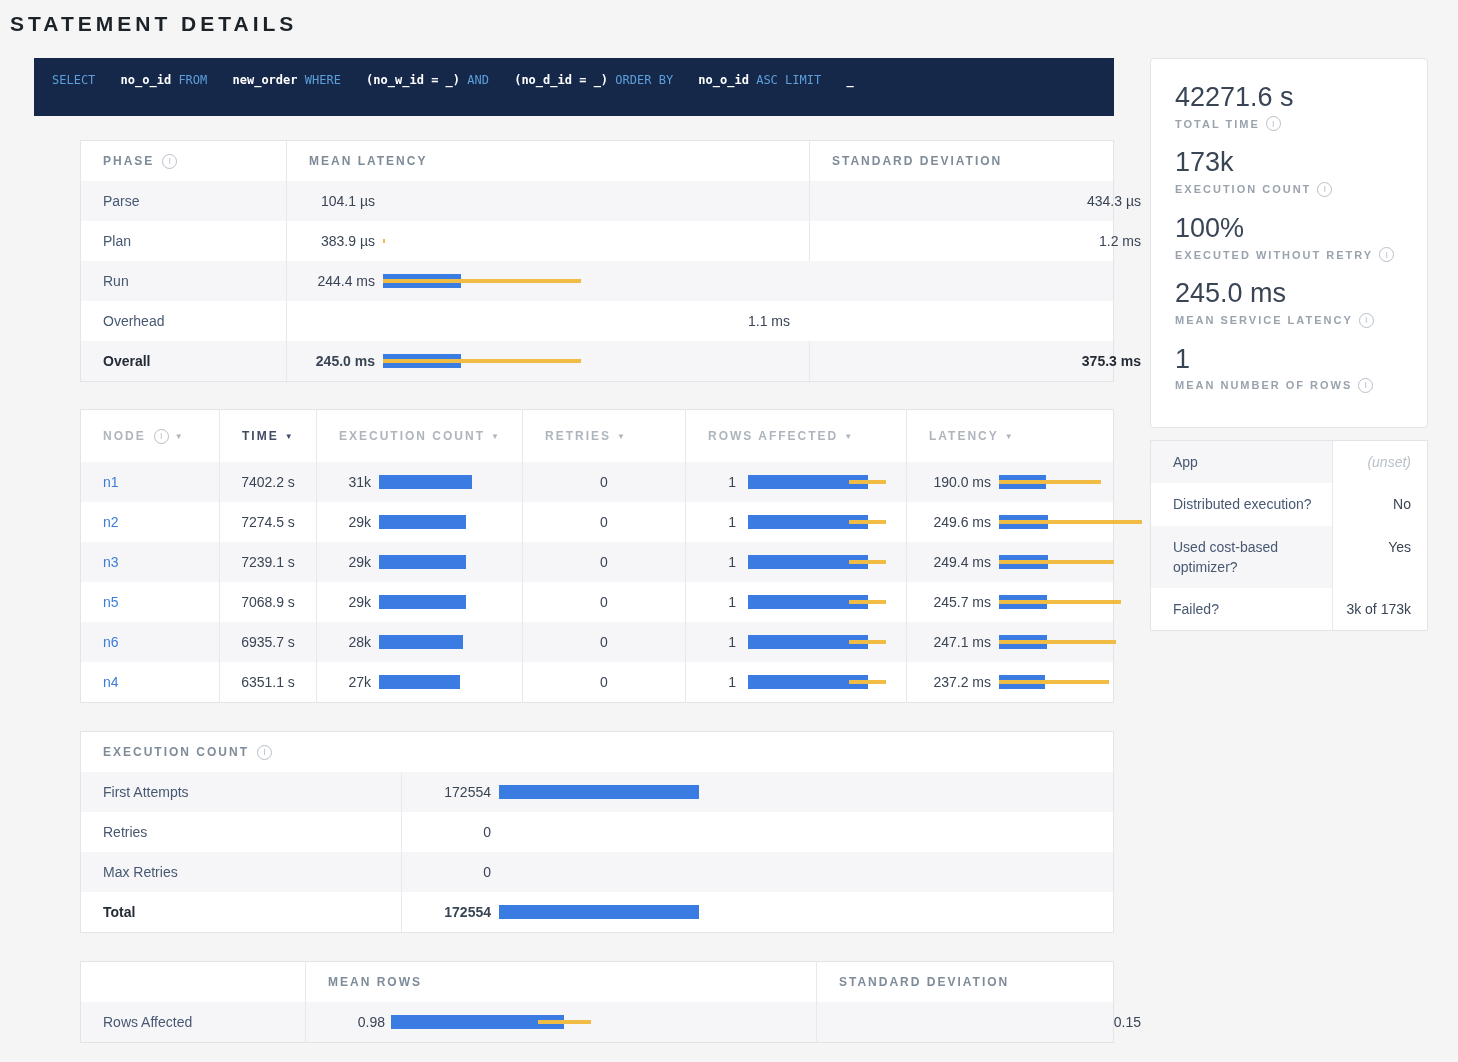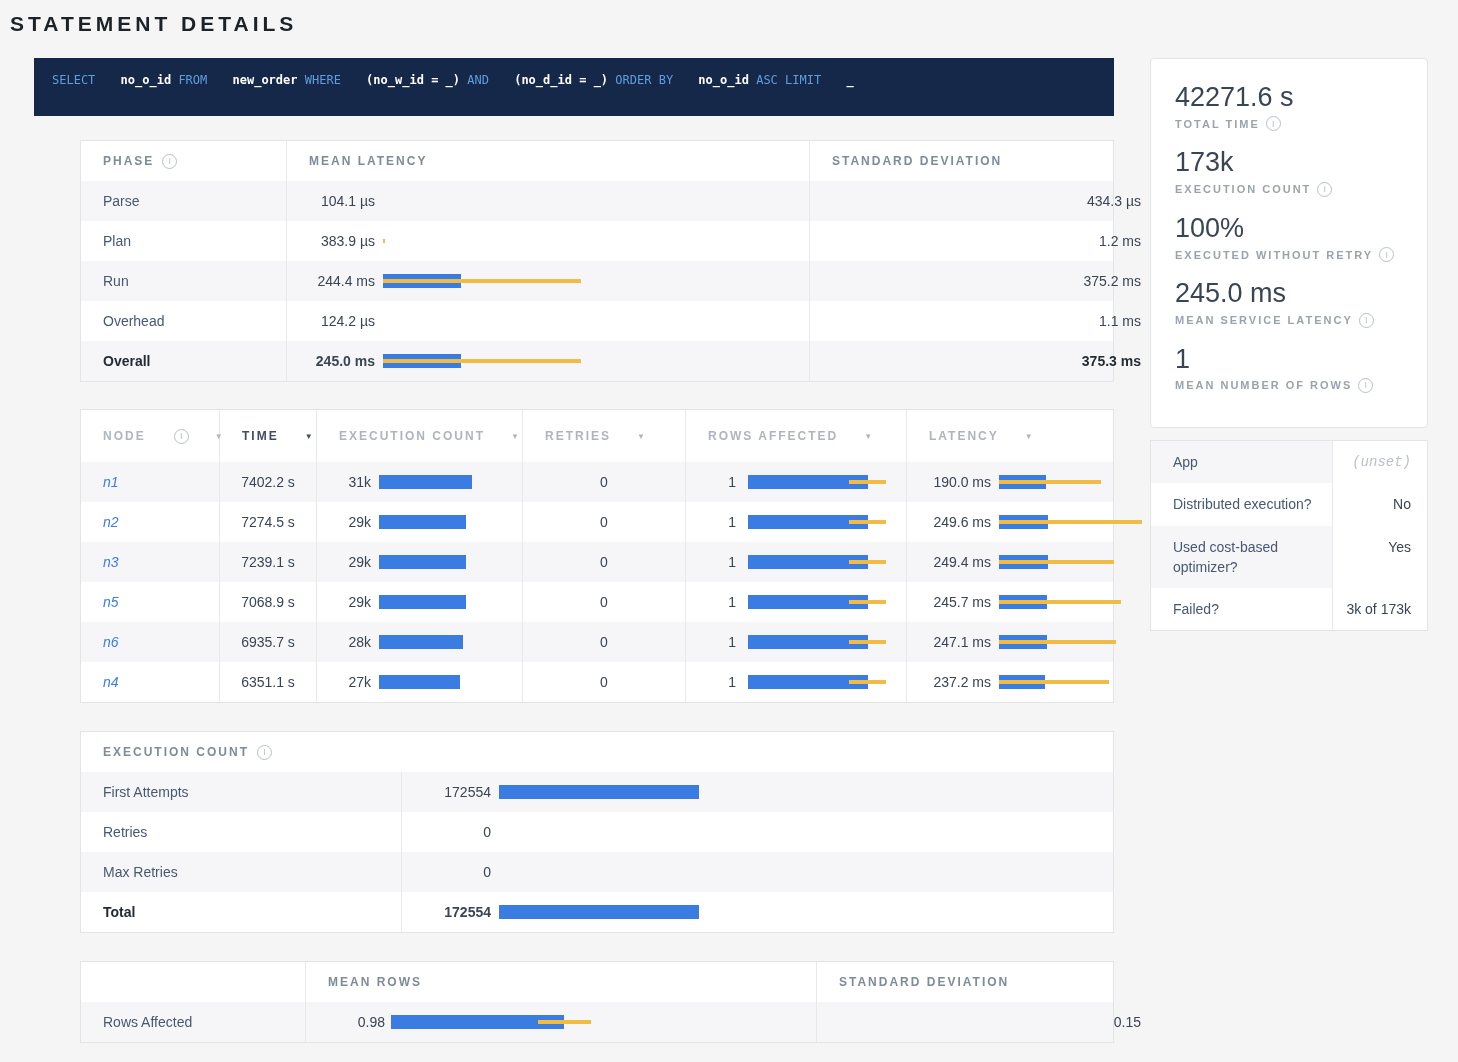--- a/index.html
+++ b/index.html
@@ -63,25 +63,25 @@
   .bar{position:relative;height:14px;flex:none;margin-left:8px;}
   .bar i{display:block;position:absolute;}
   .bar-blue{left:0;top:0;height:14px;background:var(--bar-blue);}
   .bar-yellow{top:5px;height:4px;background:var(--bar-yellow);}
 
   
   .phase-grid{grid-template-columns:206px 523px 351px;}
   
   .node-grid{grid-template-columns:139px 97px 206px 163px 221px 254px;}
   .node-hdr{height:52px;}
-  .node-hdr .hdr-cell{color:var(--hdr-light);gap:20px;}
+  .node-hdr .hdr-cell{color:var(--hdr-light);}
   .node-hdr .active{color:var(--hdr-active);}
   .sort-arrow{font-size:8px;margin-left:6px;letter-spacing:0;}
   .cell-center{justify-content:center;color:var(--value);}
-  a.node-link{color:var(--link);text-decoration:none;font-style:italic;}
+  a.node-link{color:var(--link);text-decoration:none;}
   
   .exec-grid{grid-template-columns:321px 759px;}
   
   .rows-grid{grid-template-columns:225px 511px 344px;}
 
   
   .info-icon{
     display:inline-flex;align-items:center;justify-content:center;
     width:15px;height:15px;border:1px solid #b9c0c8;border-radius:50%;
     color:#b9c0c8;font-size:9px;font-weight:400;letter-spacing:0;
@@ -106,21 +106,21 @@
   .drow{display:grid;grid-template-columns:182px 94px;}
   .dlabel{
     padding:11px 3px 11px 22px;font-size:14px;color:var(--label);
     line-height:1.45;border-right:1px solid var(--line);
   }
   .drow:nth-child(odd) .dlabel{background:var(--stripe);}
   .dvalue{
     padding:11px 16px 11px 4px;font-size:14px;color:var(--value);
     text-align:right;line-height:1.45;
   }
-  .dvalue.unset{color:#b9c0c8;font-style:italic;font-family:Liberation Mono, monospace;}
+  .dvalue.unset{color:#b9c0c8;font-style:italic;}
 </style>
 </head>
 <body>
 
 <div class="page">
   <h1 class="page-title">STATEMENT DETAILS</h1>
 
   <div class="content">
 
     <div class="main">
@@ -160,28 +160,23 @@
           </div>
           <div class="trow phase-grid">
             <div class="cell pad-l">Run</div>
             <div class="cell pad-l valbar">
               <span class="val-box" style="width:66px">244.4 ms</span>
               <span class="bar" style="width: 198px;">
                   <i class="bar-blue" style="width: 78px;"></i>
                   <i class="bar-yellow" style="left: 0px; width: 198px;"></i>
                 </span>
             </div>
-            <div class="cell num-r">375.2 ms</div>
           </div>
           <div class="trow phase-grid">
             <div class="cell pad-l">Overhead</div>
-            <div class="cell pad-l valbar">
-              <span class="val-box" style="width:66px">124.2 µs</span>
-              <span class="bar" style="width: 0px;"></span>
-            </div>
             <div class="cell num-r">1.1 ms</div>
           </div>
           <div class="trow phase-grid bold-row">
             <div class="cell pad-l">Overall</div>
             <div class="cell pad-l valbar">
               <span class="val-box" style="width:66px">245.0 ms</span>
               <span class="bar" style="width: 198px;">
                   <i class="bar-blue" style="width: 78px;"></i>
                   <i class="bar-yellow" style="left: 0px; width: 198px;"></i>
                 </span>

